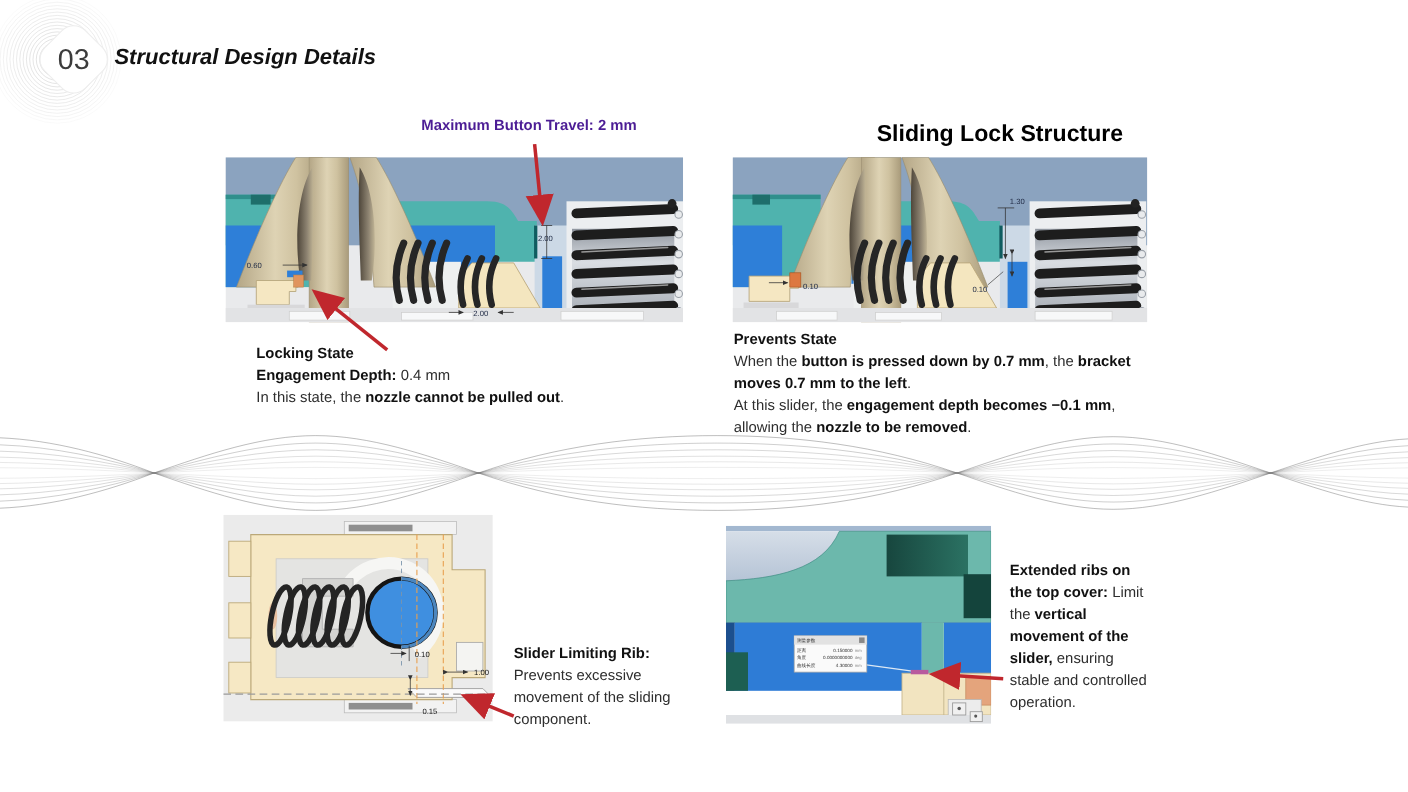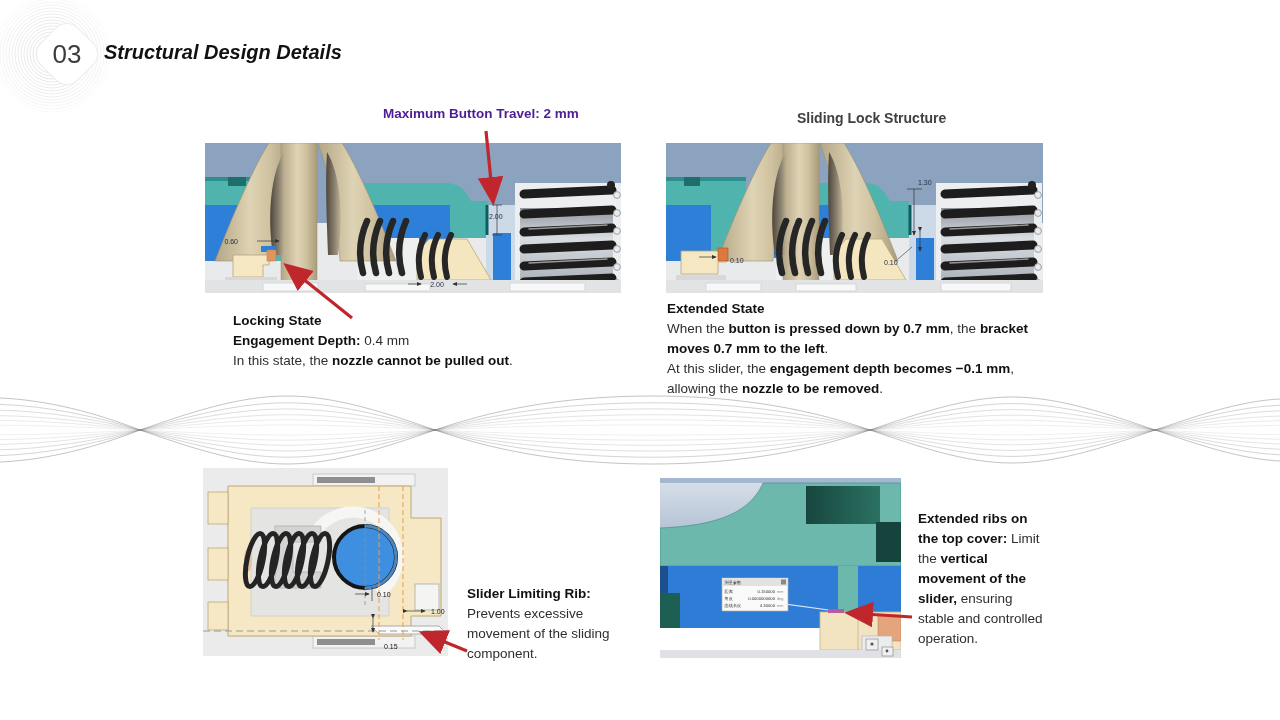--- a/index.html
+++ b/index.html
@@ -2,21 +2,21 @@
 <html><head>
 <meta charset="utf-8">
 <style>
   html,body{margin:0;padding:0;}
   body{width:1280px;height:720px;background:#ffffff;overflow:hidden;
        font-family:"Liberation Sans","DejaVu Sans",sans-serif;color:#1a1a1a;}
   .abs{position:absolute;}
   #stage{position:relative;width:1104px;height:720px;background:#fff;border-radius:32px;}
   .slide-title{left:104px;top:41px;font-size:20px;font-weight:bold;color:#111;font-style:italic;}
   .ann-travel{left:383px;top:106px;font-size:13.5px;font-weight:bold;color:#4c1d95;}
-  .heading-right{left:797px;top:110px;font-size:14px;font-weight:bold;color:#404040;}
+  .heading-right{left:797px;top:110px;font-size:21px;font-weight:bold;color:#000000;}
   .cap{font-size:13.5px;line-height:20px;color:#2e2e2e;}
   .cap .b{font-weight:bold;color:#111;}
   .cap div{min-height:20px;}
   svg text{font-family:"Liberation Sans","DejaVu Sans",sans-serif;}
   .dim{font-size:7px;fill:#1f2a44;}
   .dim3{font-size:7px;fill:#161616;}
   .tipt{font-size:4.2px;fill:#333;}
   .tipu{font-size:3.8px;fill:#8a8a8a;}
   #overlay{pointer-events:none;}
 </style>
@@ -216,21 +216,21 @@
     </g>
   </svg>
 
   <div class="abs cap" style="left:233px;top:311px;width:400px">
     <div class="b">Locking State</div>
     <div><span class="b">Engagement Depth:</span><span> 0.4 mm</span></div>
     <div><span>In this state, the </span><span class="b">nozzle cannot be pulled out</span><span>.</span></div>
   </div>
 
   <div class="abs cap" style="left:667px;top:299px;width:392px">
-    <div class="b">Extended State</div>
+    <div class="b">Prevents State</div>
     <div><span>When the </span><span class="b">button is pressed down by 0.7 mm</span><span>, the </span><span class="b">bracket moves 0.7 mm to the left</span><span>.</span></div>
     <div><span>At this slider, the </span><span class="b">engagement depth becomes −0.1 mm</span><span>, allowing the </span><span class="b">nozzle to be removed</span><span>.</span></div>
   </div>
 
   <svg class="abs" style="left:0;top:393px" width="1280" height="74" viewBox="0 0 1280 74">
     <defs>
       <path id="wv" fill="none" d="M0,5 C48,7 96,20 140,37 C189,54 238,71 287,71 C336,71 386,54 435,37 C507,12 580,3 652,3 C724,3 798,12 870,37 C917,53 965,70 1012,70 C1059,70 1108,53 1155,37 C1197,23 1239,8 1280,6"></path>
     </defs>
     <g stroke="#6f6f6f" stroke-width=".75">
       <use href="#wv" transform="translate(0,37) scale(1,1) translate(0,-37)" stroke-opacity=".55"></use>

